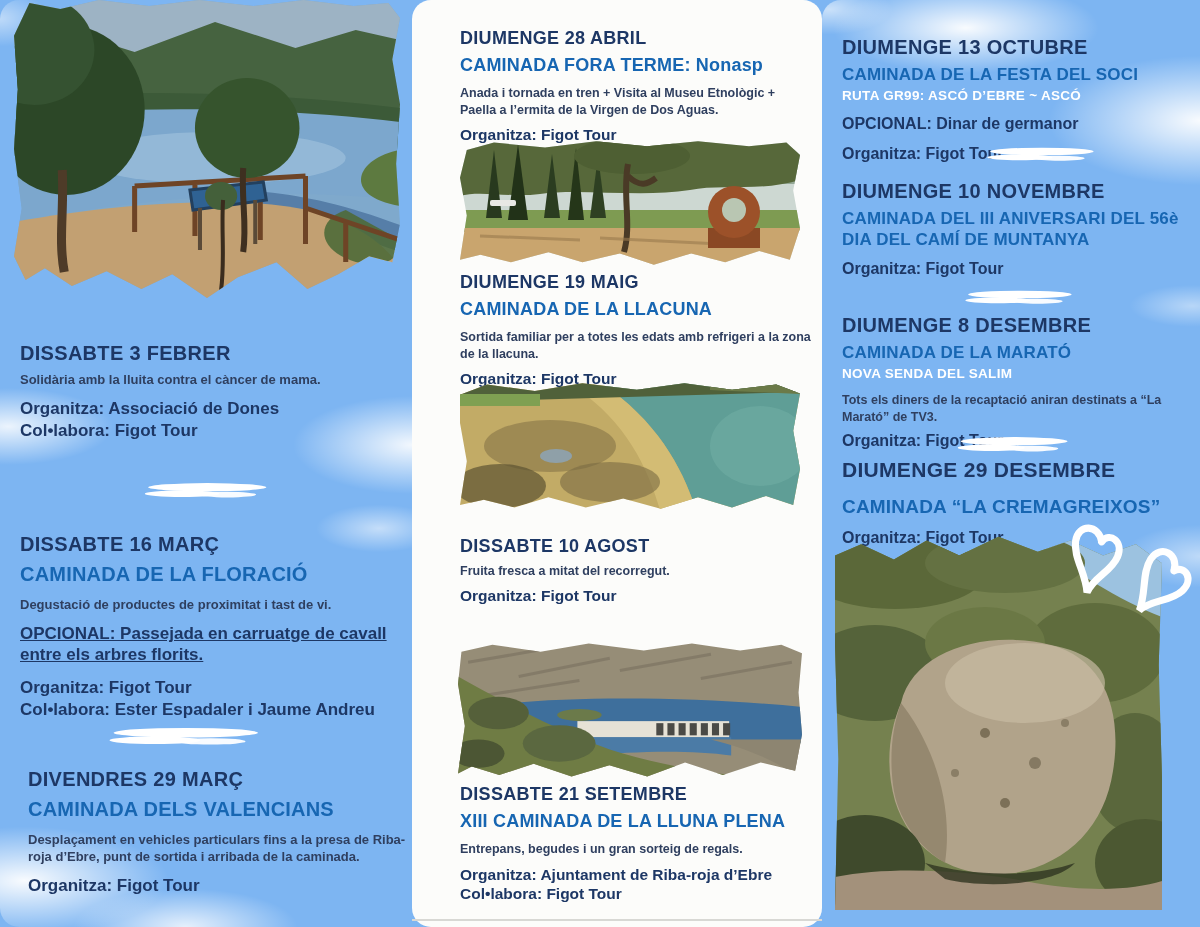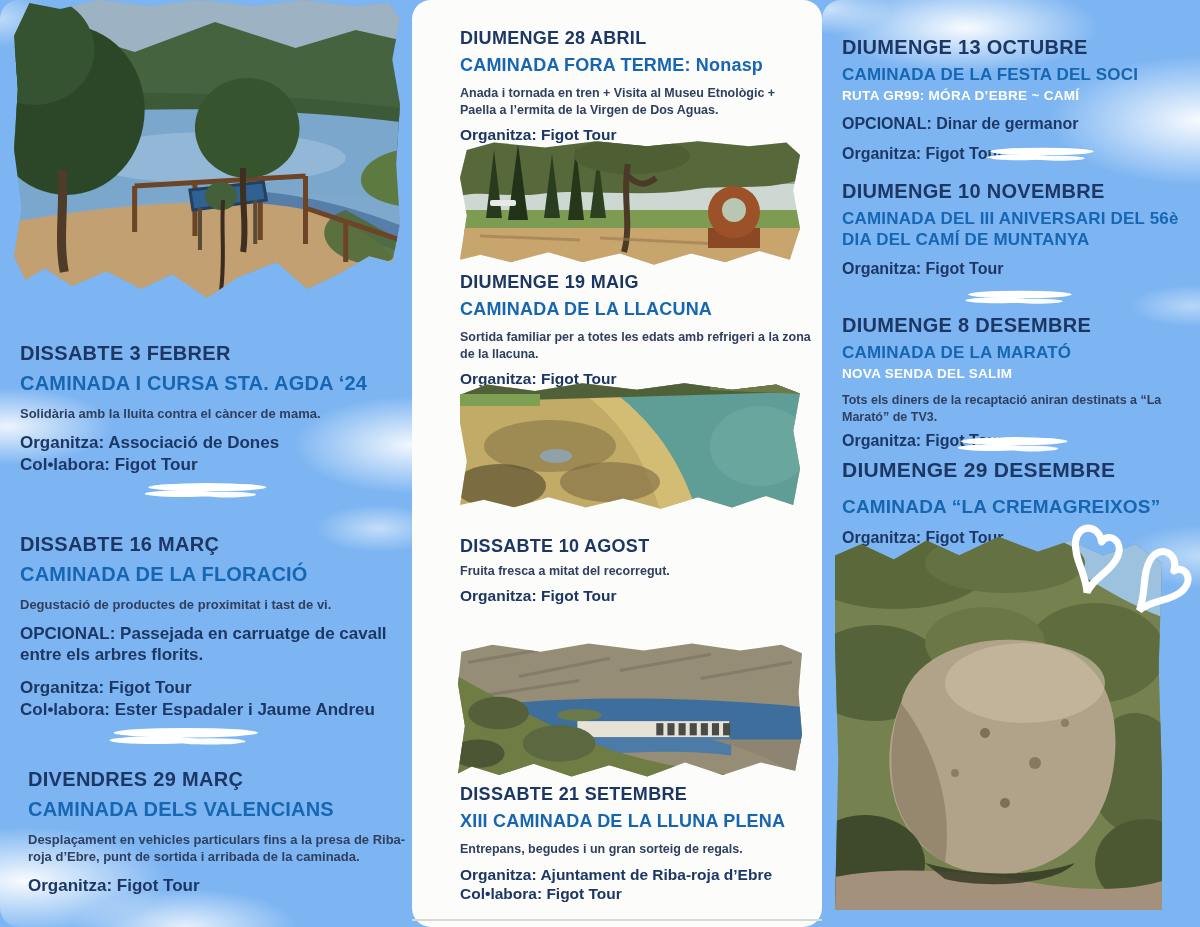--- a/index.html
+++ b/index.html
@@ -37,21 +37,21 @@
   .date{color:#1d3765;font-weight:bold;letter-spacing:.3px;}
   .title{color:#1766b2;font-weight:bold;letter-spacing:.2px;}
   .subtitle{color:#ffffff;font-weight:bold;letter-spacing:.3px;}
   .desc{color:#2f3f5f;font-weight:bold;}
   .org,.optional{color:#1d3765;font-weight:bold;}
 
   
   .L .date{font-size:20px;line-height:1.15;margin-bottom:7px;}
   .L .title{font-size:20px;line-height:1.15;margin-bottom:11px;}
   .L .desc{font-size:13px;line-height:1.3;margin-bottom:9px;}
-  .L .optional{font-size:17px;line-height:1.25;margin:4px 0 12px 0;}
+  .L .optional{font-size:17px;line-height:1.25;margin:4px 0 12px 0;text-decoration:underline;}
   .L .org{font-size:17px;line-height:1.3;}
   .l-e1{left:20px;top:342px;width:378px;}
   .l-e2{left:20px;top:533px;width:382px;}
   .l-e3{left:28px;top:768px;width:382px;}
 
   
   .M .date{font-size:18px;line-height:1.15;margin-bottom:6px;}
   .M .title{font-size:18px;line-height:1.2;margin-bottom:9px;}
   .M .desc{font-size:12.5px;line-height:1.3;margin-bottom:7px;}
   .M .org{font-size:15.5px;line-height:1.25;}
@@ -128,21 +128,20 @@
       <path d="M48 170 C50 210 44 240 50 272" stroke="#4e3b28" stroke-width="9" fill="none"></path>
       <ellipse cx="232" cy="128" rx="52" ry="50" fill="#36542d"></ellipse>
       <path d="M228 168 C226 200 232 224 228 252" stroke="#3e2f20" stroke-width="6" fill="none"></path>
       <ellipse cx="206" cy="196" rx="16" ry="14" fill="#44603a"></ellipse>
       <path d="M208 200 C206 230 210 260 206 290" stroke="#3a2c1e" stroke-width="4" fill="none"></path>
     </svg>
   </div>
 
   <section class="event l-e1">
     <div class="date">DISSABTE 3 FEBRER</div>
-    <div class="title">CAMINADA I CURSA STA. AGDA ‘24</div>
     <div class="desc">Solidària amb la lluita contra el càncer de mama.</div>
     <div class="org">Organitza: Associació de Dones</div>
     <div class="org">Col•labora: Figot Tour</div>
   </section>
 
   <div class="cloud-divider d-l1">
     <svg viewBox="0 0 160 26" preserveAspectRatio="none">
         <ellipse cx="88" cy="10" rx="70" ry="4.5" fill="#fff"></ellipse>
         <ellipse cx="58" cy="17" rx="44" ry="3.5" fill="#fff"></ellipse>
         <ellipse cx="112" cy="18" rx="34" ry="3" fill="#fff" opacity=".95"></ellipse>
@@ -266,21 +265,21 @@
   </section>
 </div>
 
 <div class="panel-edge-line"></div>
 
 <div class="panel right R">
 
   <section class="event r-e1">
     <div class="date">DIUMENGE 13 OCTUBRE</div>
     <div class="title">CAMINADA DE LA FESTA DEL SOCI</div>
-    <div class="subtitle">RUTA GR99: MÓRA D’EBRE ~ CAMÍ</div>
+    <div class="subtitle">RUTA GR99: ASCÓ D’EBRE ~ ASCÓ</div>
     <div class="optional">OPCIONAL: Dinar de germanor</div>
     <div class="org">Organitza: Figot Tour</div>
   </section>
 
   <div class="cloud-divider d-r1">
     <svg viewBox="0 0 160 26" preserveAspectRatio="none">
         <ellipse cx="88" cy="10" rx="70" ry="4.5" fill="#fff"></ellipse>
         <ellipse cx="58" cy="17" rx="44" ry="3.5" fill="#fff"></ellipse>
         <ellipse cx="112" cy="18" rx="34" ry="3" fill="#fff" opacity=".95"></ellipse>
       </svg>

